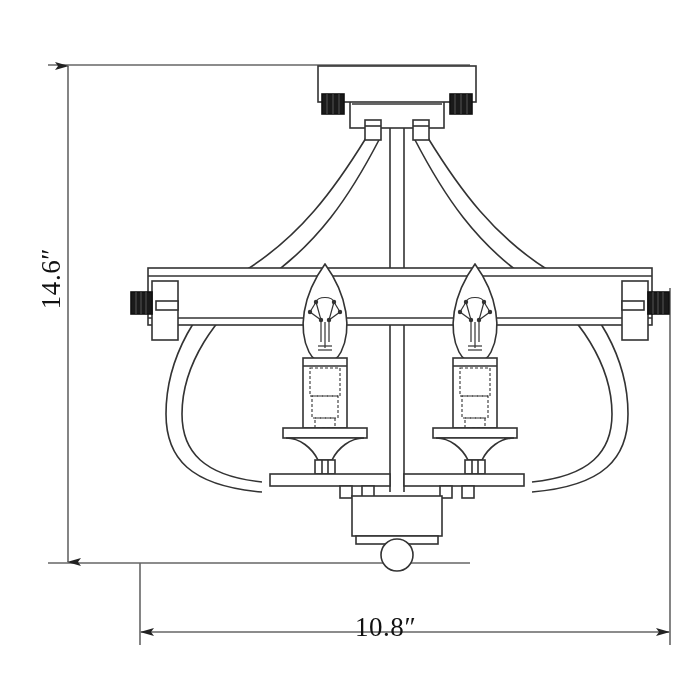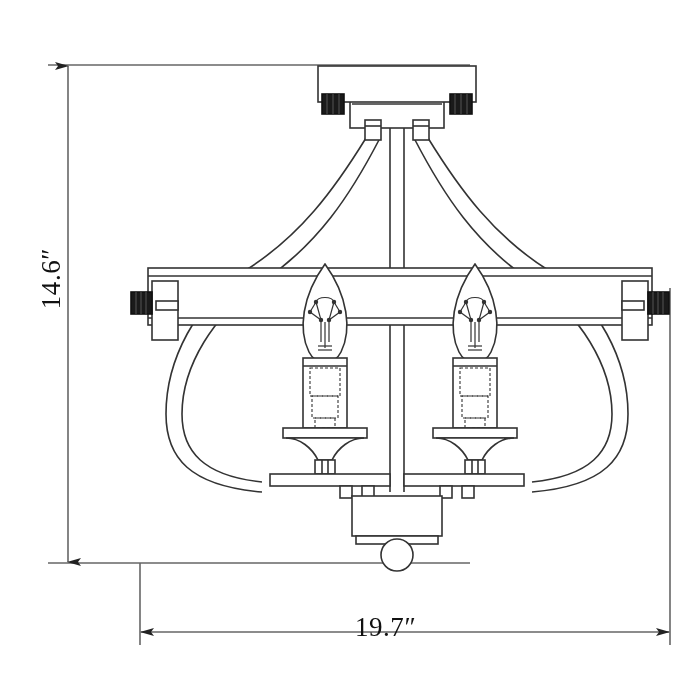--- a/index.html
+++ b/index.html
@@ -281,15 +281,15 @@
         </g>
 
       </g>
     </g>
   </svg>
 
   <div class="dim-label" id="height-dimension-label">
     <span class="inner">14.6″</span>
   </div>
 
-  <div class="dim-label" id="width-dimension-label">19.7″</div>
+  <div class="dim-label" id="width-dimension-label">10.8″</div>
 
 </div>
 
 </body></html>

